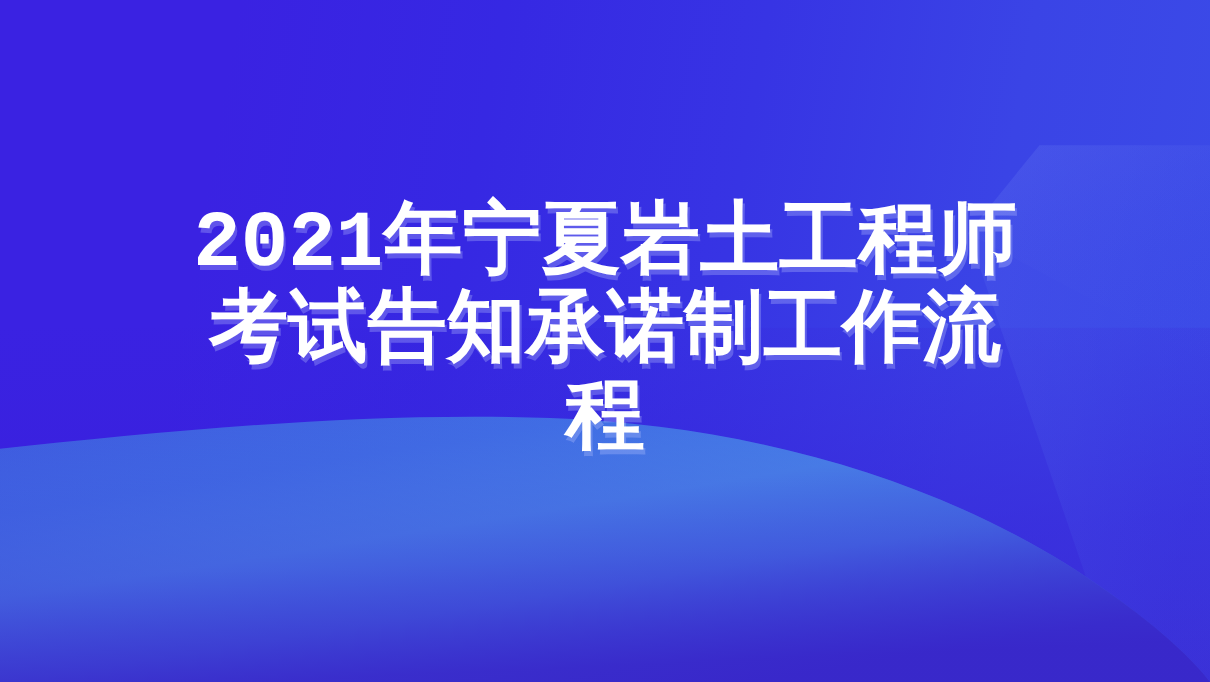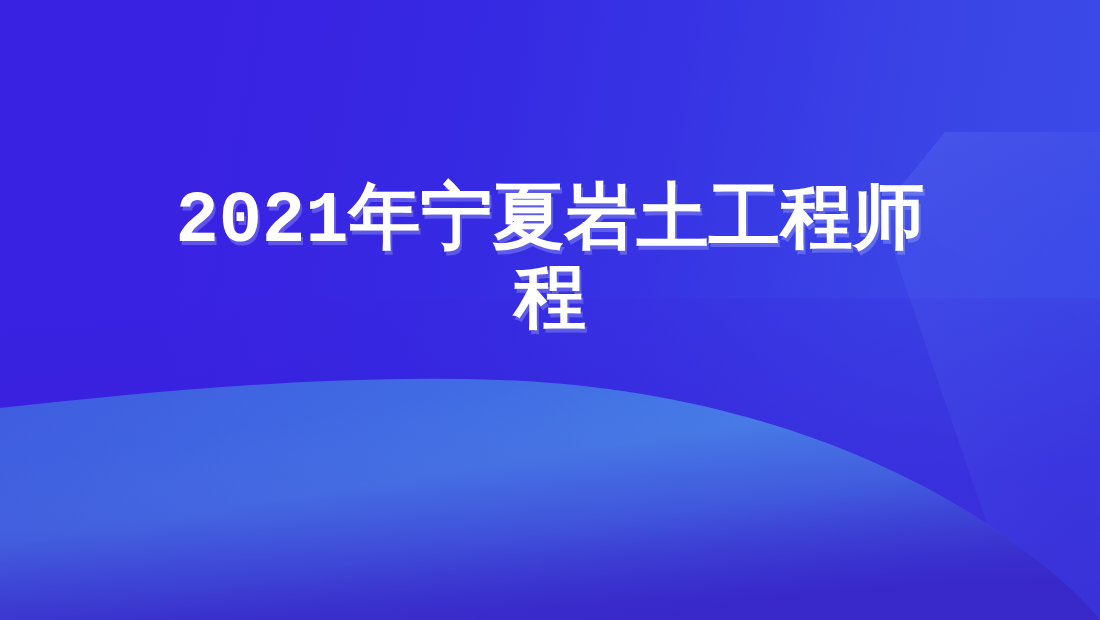--- a/index.html
+++ b/index.html
@@ -116,16 +116,17 @@
         <stop offset="60%" stop-color="#3a28d0" stop-opacity="0.45"></stop>
         <stop offset="100%" stop-color="#3823c8" stop-opacity="0.85"></stop>
       </linearGradient>
     </defs>
     <path d="M0,408 C150,392 330,374 500,380 C700,387 880,446 1010,540 C1055,572 1085,600 1100,620 L0,620 Z" fill="url(#blobGrad)"></path>
     <path d="M0,408 C150,392 330,374 500,380 C700,387 880,446 1010,540 C1055,572 1085,600 1100,620 L0,620 Z" fill="url(#blobShade)"></path>
   </svg>
 
   <div id="title-block">
     <span class="title-line">2021年宁夏岩土工程师</span>
+    <span class="title-line">考试告知承诺制工作流</span>
     <span class="title-line">程</span>
   </div>
 
 </div>
 
 </body></html>

